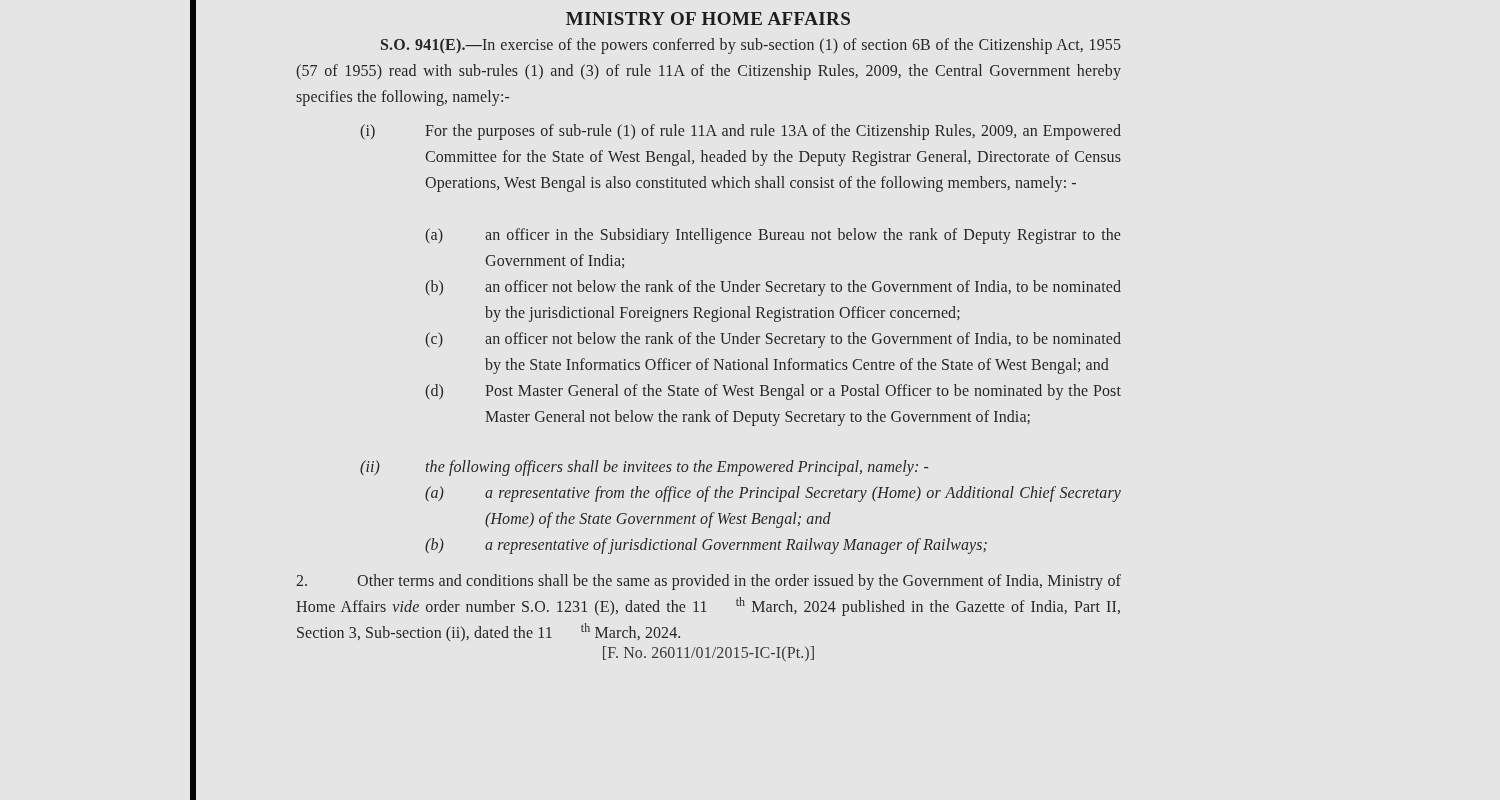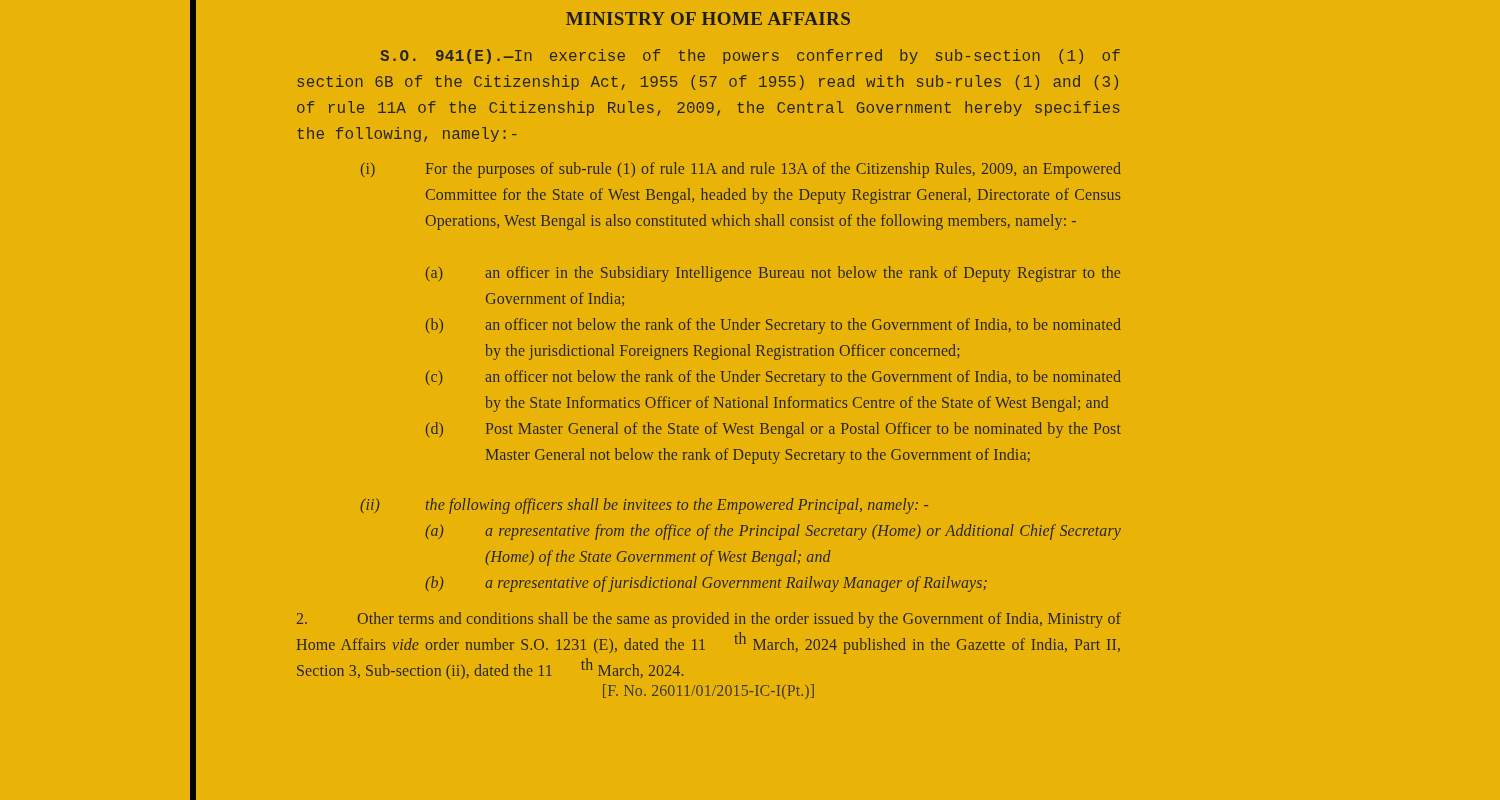--- a/index.html
+++ b/index.html
@@ -7,21 +7,21 @@
     padding: 0;
     width: 1500px;
     height: 800px;
     overflow: hidden;
     background: #fefefe;
   }
   .page {
     position: relative;
     width: 1500px;
     height: 800px;
-    background: #eab308;
+    background: #e5e5e5;
     font-family: "Liberation Serif", "DejaVu Serif", serif;
     color: #262626;
   }
   .left-rule {
     position: absolute;
     left: 190px;
     top: 0;
     width: 6px;
     height: 800px;
     background: #050505;
@@ -51,23 +51,21 @@
     color: #1e1e1e;
     letter-spacing: 0.4px;
   }
   .dateline {
     margin: 10px 0 0 0;
     text-align: center;
   }
   p { margin: 0; }
   .just { text-align: justify; }
   .opening-para {
-    margin-top: 12px;
     text-indent: 84px;
-    font-family: Liberation Mono, monospace;
   }
   .opening-para b { letter-spacing: 0.2px; }
   .clause {
     position: relative;
     margin-left: 129px; 
   }
   .clause-1 { margin-top: 8px; }
   .clause-2 { margin-top: 24px; font-style: italic; }
   .clause-label {
     position: absolute;
@@ -91,21 +89,21 @@
     text-indent: 61px;
     text-align: justify;
   }
   .closing-num {
     position: absolute;
     left: 0;
     top: 0;
     text-indent: 0;
   }
   sup {
-    font-size: 16px;
+    font-size: 12px;
     line-height: 0;
     vertical-align: super;
     padding-left: 28px;
   }
   .fileno {
     margin-top: -6px;
     text-align: center;
     color: #3a3a3a;
   }
 </style>

